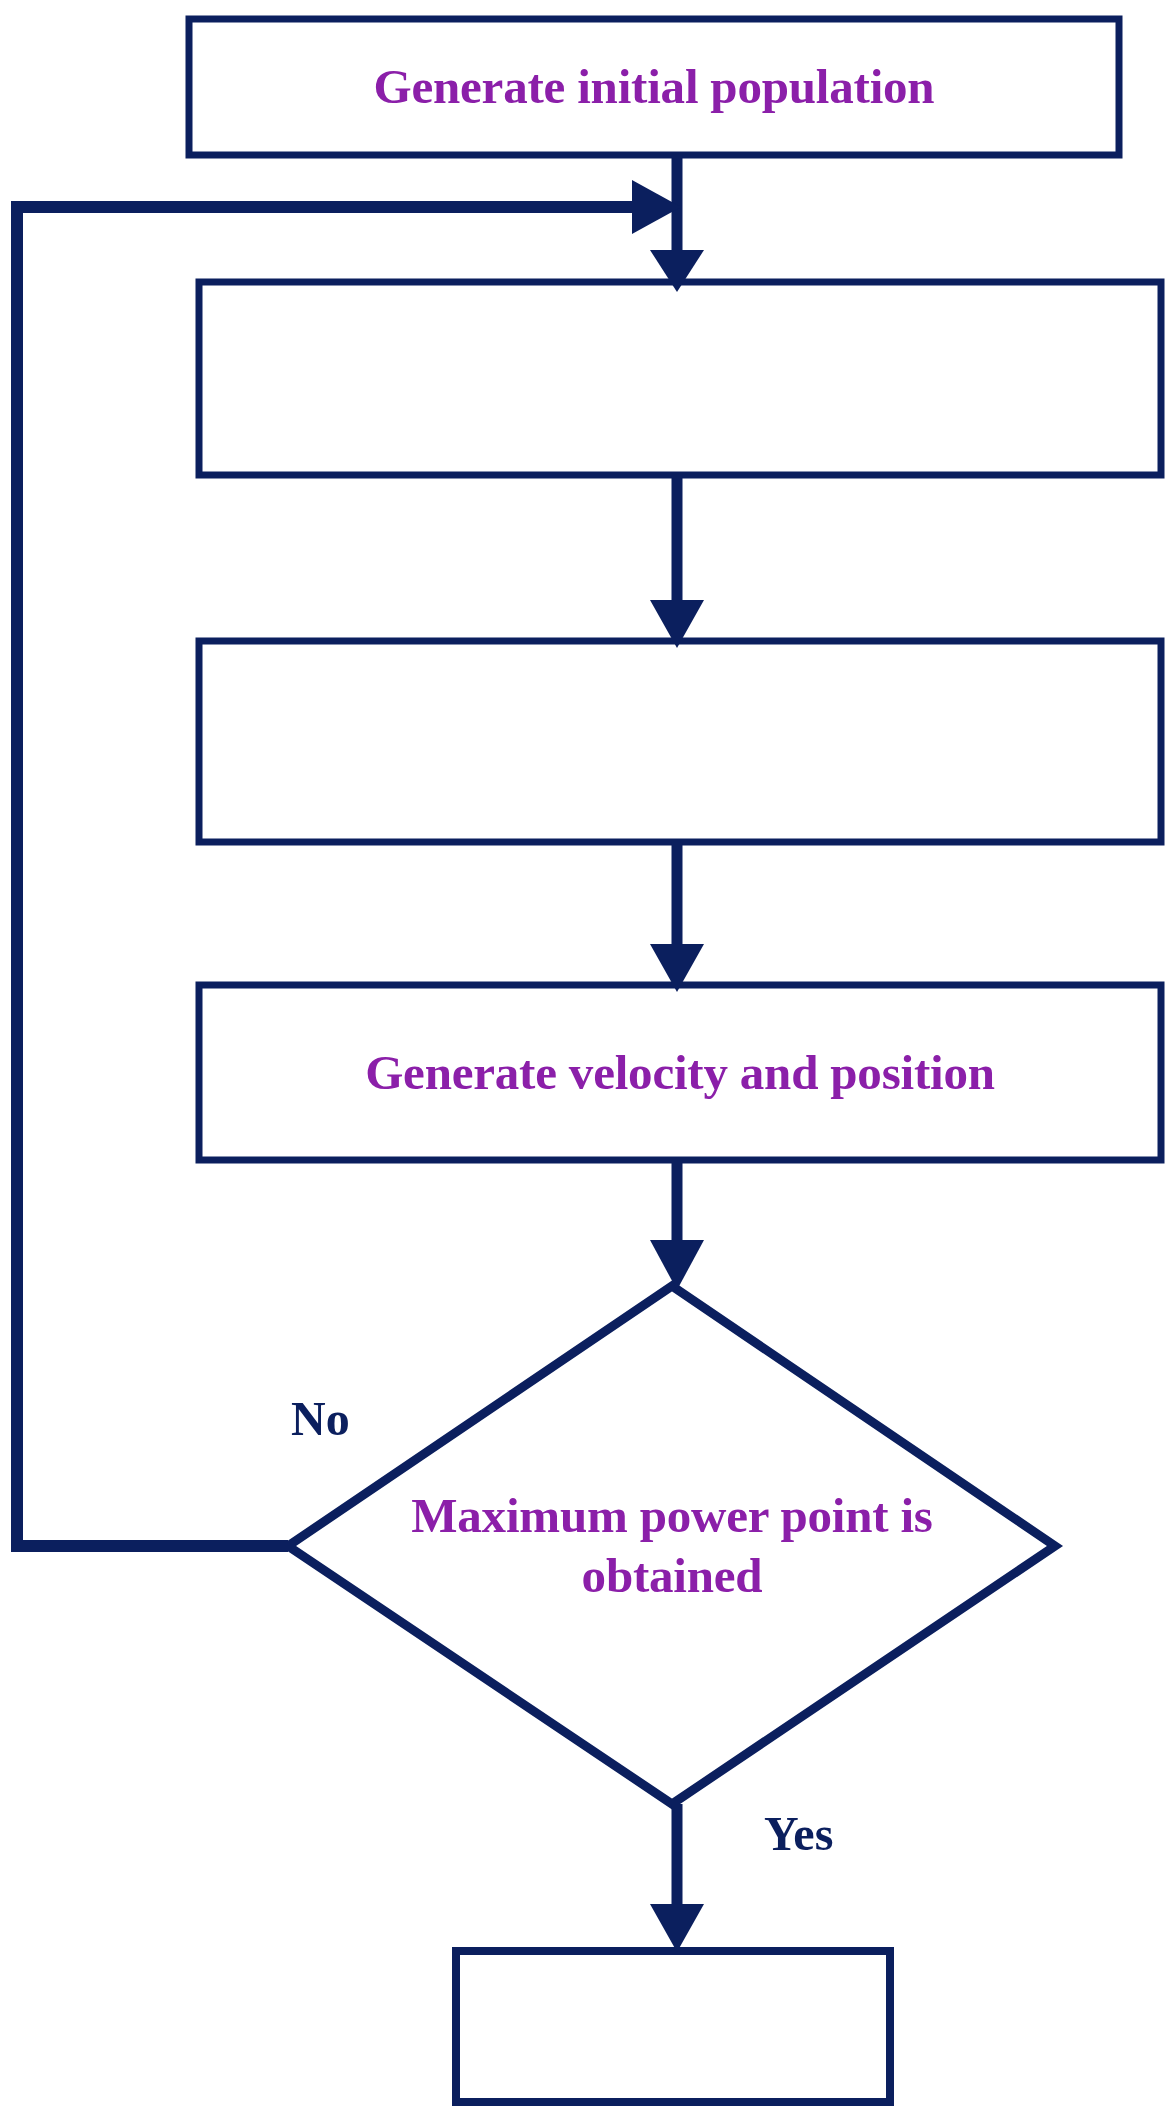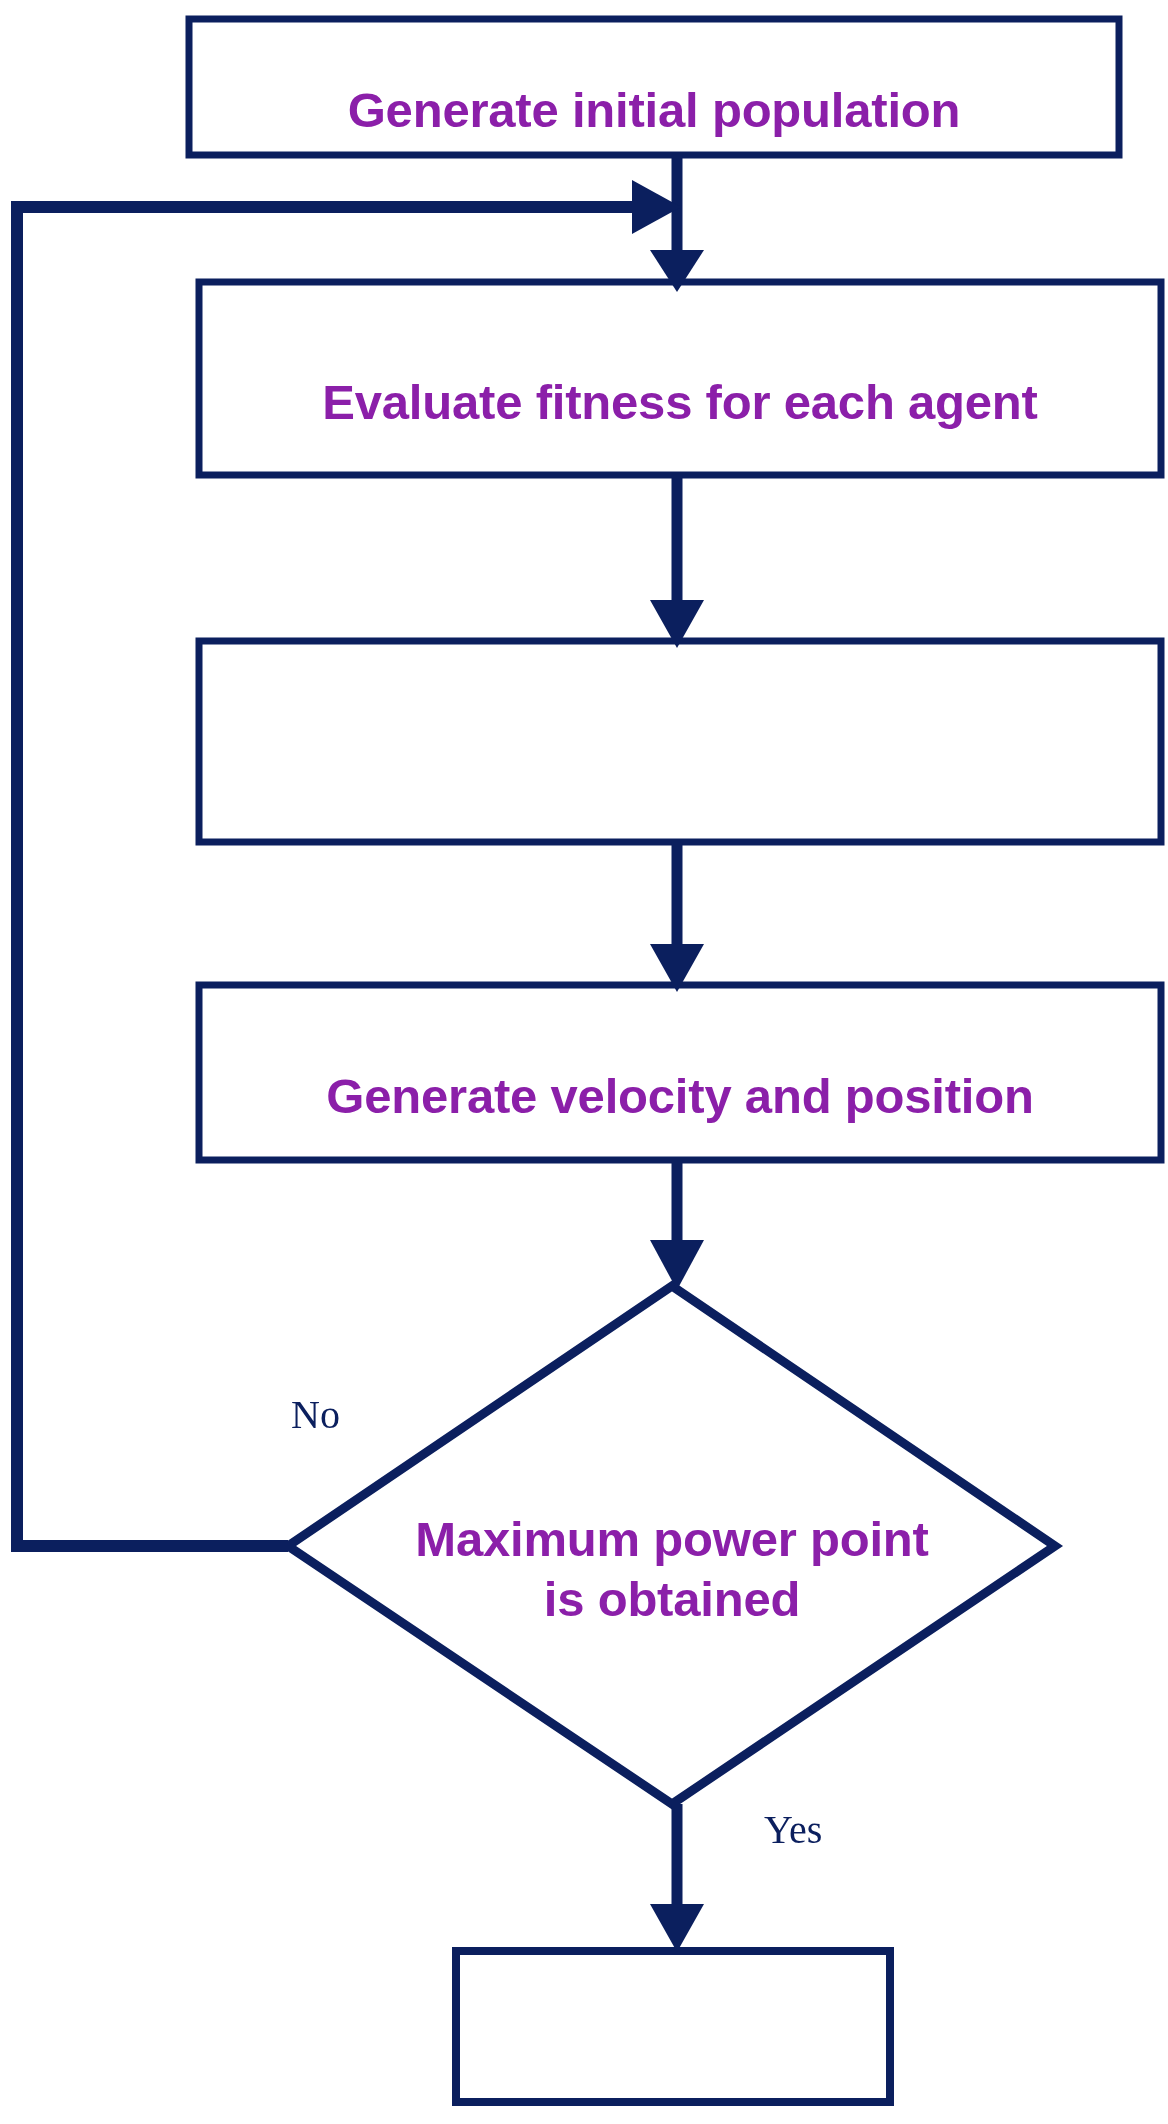--- a/index.html
+++ b/index.html
@@ -27,35 +27,34 @@
     height: 2124px;
     display: block;
   }
   .node-text {
     position: absolute;
     display: flex;
     align-items: center;
     justify-content: center;
     text-align: center;
     color: #8B1FA9;
-    font-family: Liberation Sans, sans-serif;
+    font-family: Liberation Serif, serif;
     font-weight: bold;
     font-size: 49px;
     line-height: 1.22;
     letter-spacing: -0.2px;
     pointer-events: none;
     box-sizing: border-box;
-    margin-top: 24px;
   }
   .edge-label {
     position: absolute;
     color: #0B1F5E;
     font-family: "Liberation Serif", "DejaVu Serif", serif;
-    font-weight: normal;
-    font-size: 40px;
+    font-weight: bold;
+    font-size: 48px;
     line-height: 1;
     white-space: nowrap;
   }
 </style>
 </head>
 <body>
 
 <div id="flowchart-root">
 
   <svg class="flow-svg" viewBox="0 0 1168 2124" xmlns="http://www.w3.org/2000/svg">
@@ -98,21 +97,20 @@
     </g>
 
     <g>
       <line x1="677" y1="1804" x2="677" y2="1912" stroke="#0B1F5E" stroke-width="11"></line>
       <polygon points="650,1904 704,1904 677,1952" fill="#0B1F5E"></polygon>
     </g>
   </svg>
 
   <div class="node-text" style="left:199px; top:24px; width:910px; height:126px;">Generate initial population</div>
 
-  <div class="node-text" style="left:222px; top:289px; width:916px; height:180px;">Evaluate fitness for each agent</div>
 
 
   <div class="node-text" style="left:222px; top:992px; width:916px; height:162px;">Generate velocity and position</div>
 
   <div class="node-text" style="left:392px; top:1448px; width:560px; height:196px;text-align:center;">Maximum power point is obtained</div>
 
 
   <div class="edge-label" style="left:291px; top:1395px;">No</div>
 
   <div class="edge-label" style="left:764px; top:1810px;">Yes</div>

